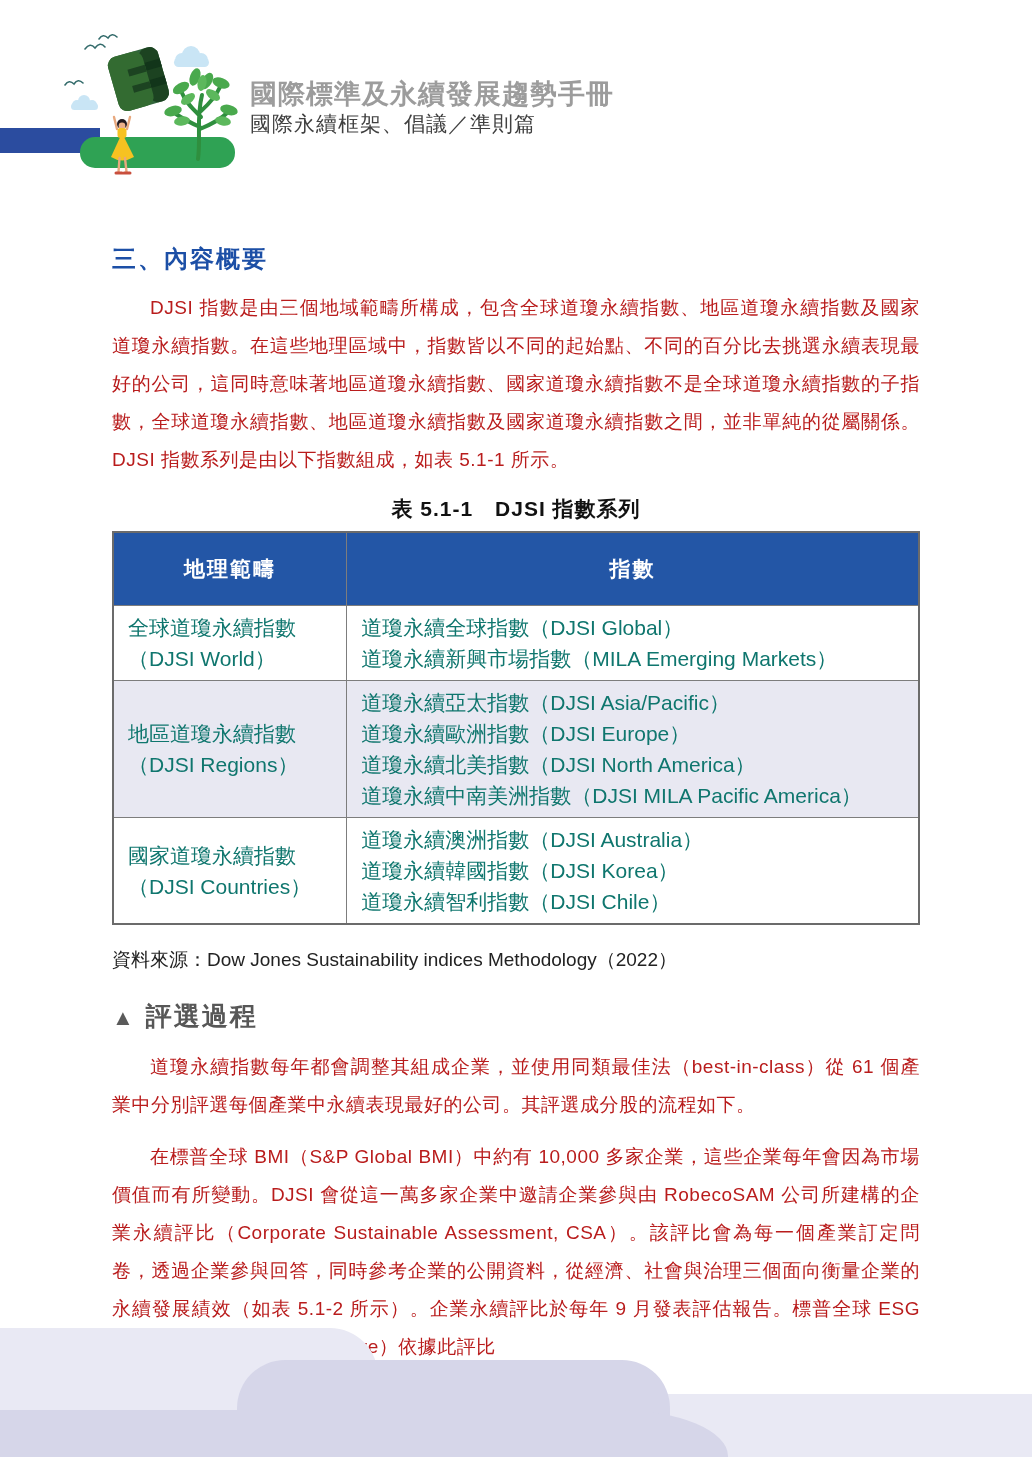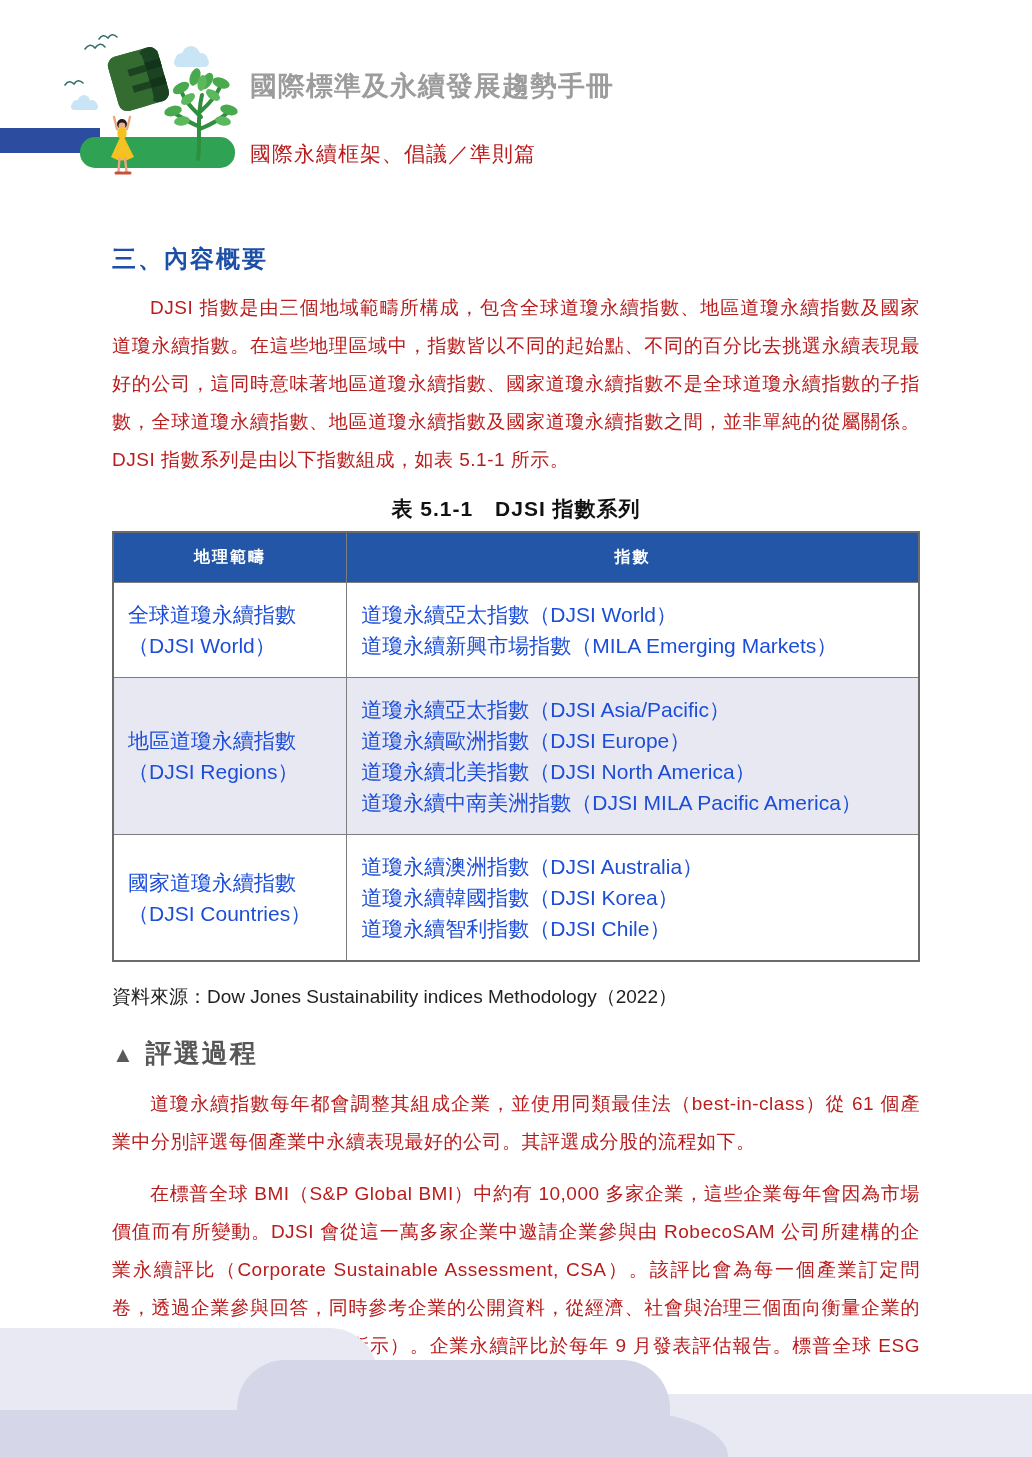--- a/index.html
+++ b/index.html
@@ -14,26 +14,26 @@
   }
 
   
   .accent-bar {
     position: absolute; left: 0; top: 128px;
     width: 100px; height: 25px;
     background: #2B4C9F; z-index: 0;
   }
   .illus { position: absolute; left: 55px; top: 25px; width: 200px; height: 160px; z-index: 1; }
   .doc-title {
-    position: absolute; left: 250px; top: 68px;
+    position: absolute; left: 250px; top: 76px;
     font-size: 27px; font-weight: bold; color: #9C9C9C; letter-spacing: 1px;
   }
   .doc-subtitle {
     position: absolute; left: 250px; top: 110px;
-    font-size: 21px; color: #b91c1c; letter-spacing: 1px; margin-top: 30px;
+    font-size: 21px; color: #404040; letter-spacing: 1px;
   }
 
   
   .content {
     position: absolute; left: 112px; top: 0; width: 808px;
     padding-top: 243px; z-index: 2;
   }
   .sec-heading {
     margin: 0; font-size: 24px; font-weight: bold; color: #1C4FA6; letter-spacing: 2px;
   }
@@ -45,26 +45,26 @@
   .tbl-caption {
     margin-top: 16px; text-align: center;
     font-size: 21px; font-weight: bold; color: #111111; letter-spacing: 1px;
   }
   table.djsi {
     margin-top: 8px; width: 100%;
     border-collapse: collapse; border: 2px solid #6B6B6B;
   }
   table.djsi th {
     background: #2356A6; color: #ffffff;
-    font-size: 16px; font-weight: bold; letter-spacing: 2px;
-    padding: 14px 4px; border: 1px solid #7D7D7D; text-align: center;
+    font-size: 21px; font-weight: bold; letter-spacing: 2px;
+    padding: 22px 4px; border: 1px solid #7D7D7D; text-align: center;
   }
   table.djsi td {
-    font-size: 21px; line-height: 31px; color: #1d4ed8;
-    padding: 16px 14px; border: 1px solid #7D7D7D; vertical-align: middle;
+    font-size: 21px; line-height: 31px; color: #0f766e;
+    padding: 6px 14px; border: 1px solid #7D7D7D; vertical-align: middle;
     background: #ffffff;
   }
   table.djsi td.scope { width: 29%; }
   table.djsi tr.alt td { background: #E8E8F2; }
   .tbl-source {
     margin-top: 22px; font-size: 19px; color: #222222;
   }
   .sub-heading {
     margin-top: 26px; font-size: 26px; font-weight: bold;
     color: #575757; letter-spacing: 2px;
@@ -182,21 +182,21 @@
           <th>指數</th>
         </tr>
       </thead>
       <tbody>
         <tr>
           <td class="scope">
             <div>全球道瓊永續指數</div>
             <div>（DJSI World）</div>
           </td>
           <td>
-            <div>道瓊永續亞太指數（DJSI World）</div>
+            <div>道瓊永續全球指數（DJSI Global）</div>
             <div>道瓊永續新興市場指數（MILA Emerging Markets）</div>
           </td>
         </tr>
         <tr class="alt">
           <td class="scope">
             <div>地區道瓊永續指數</div>
             <div>（DJSI Regions）</div>
           </td>
           <td>
             <div>道瓊永續亞太指數（DJSI Asia/Pacific）</div>

